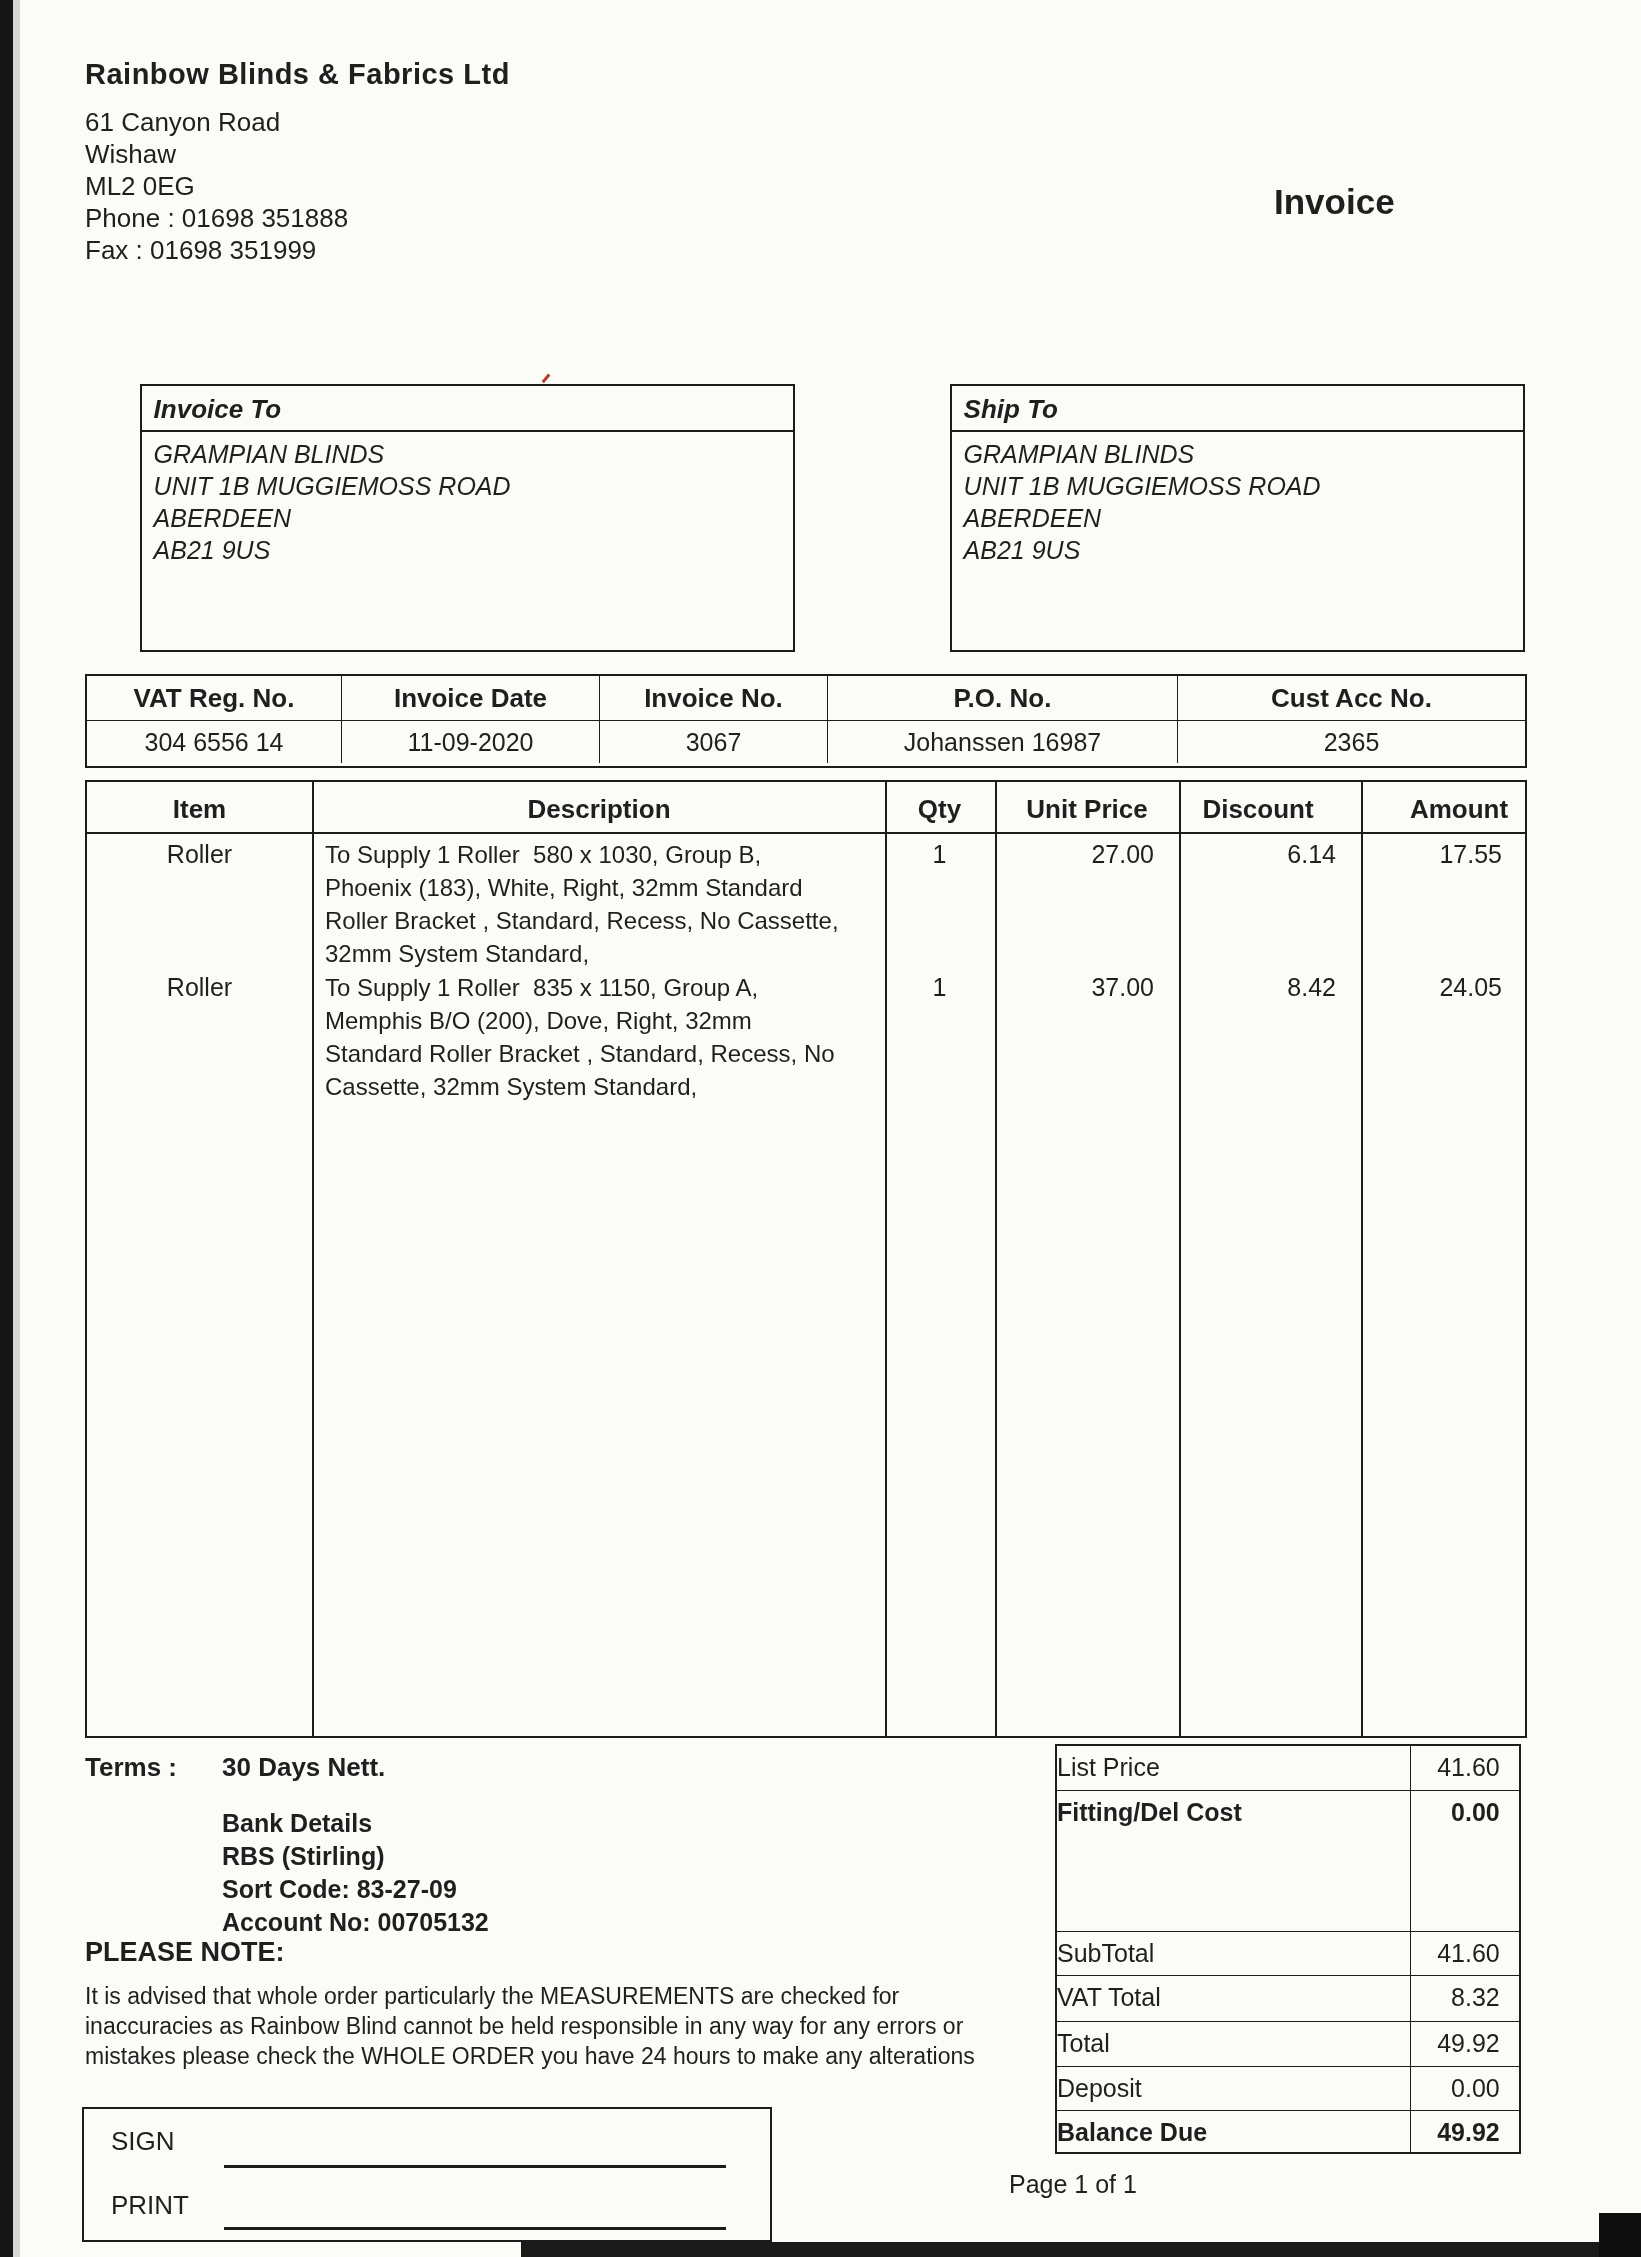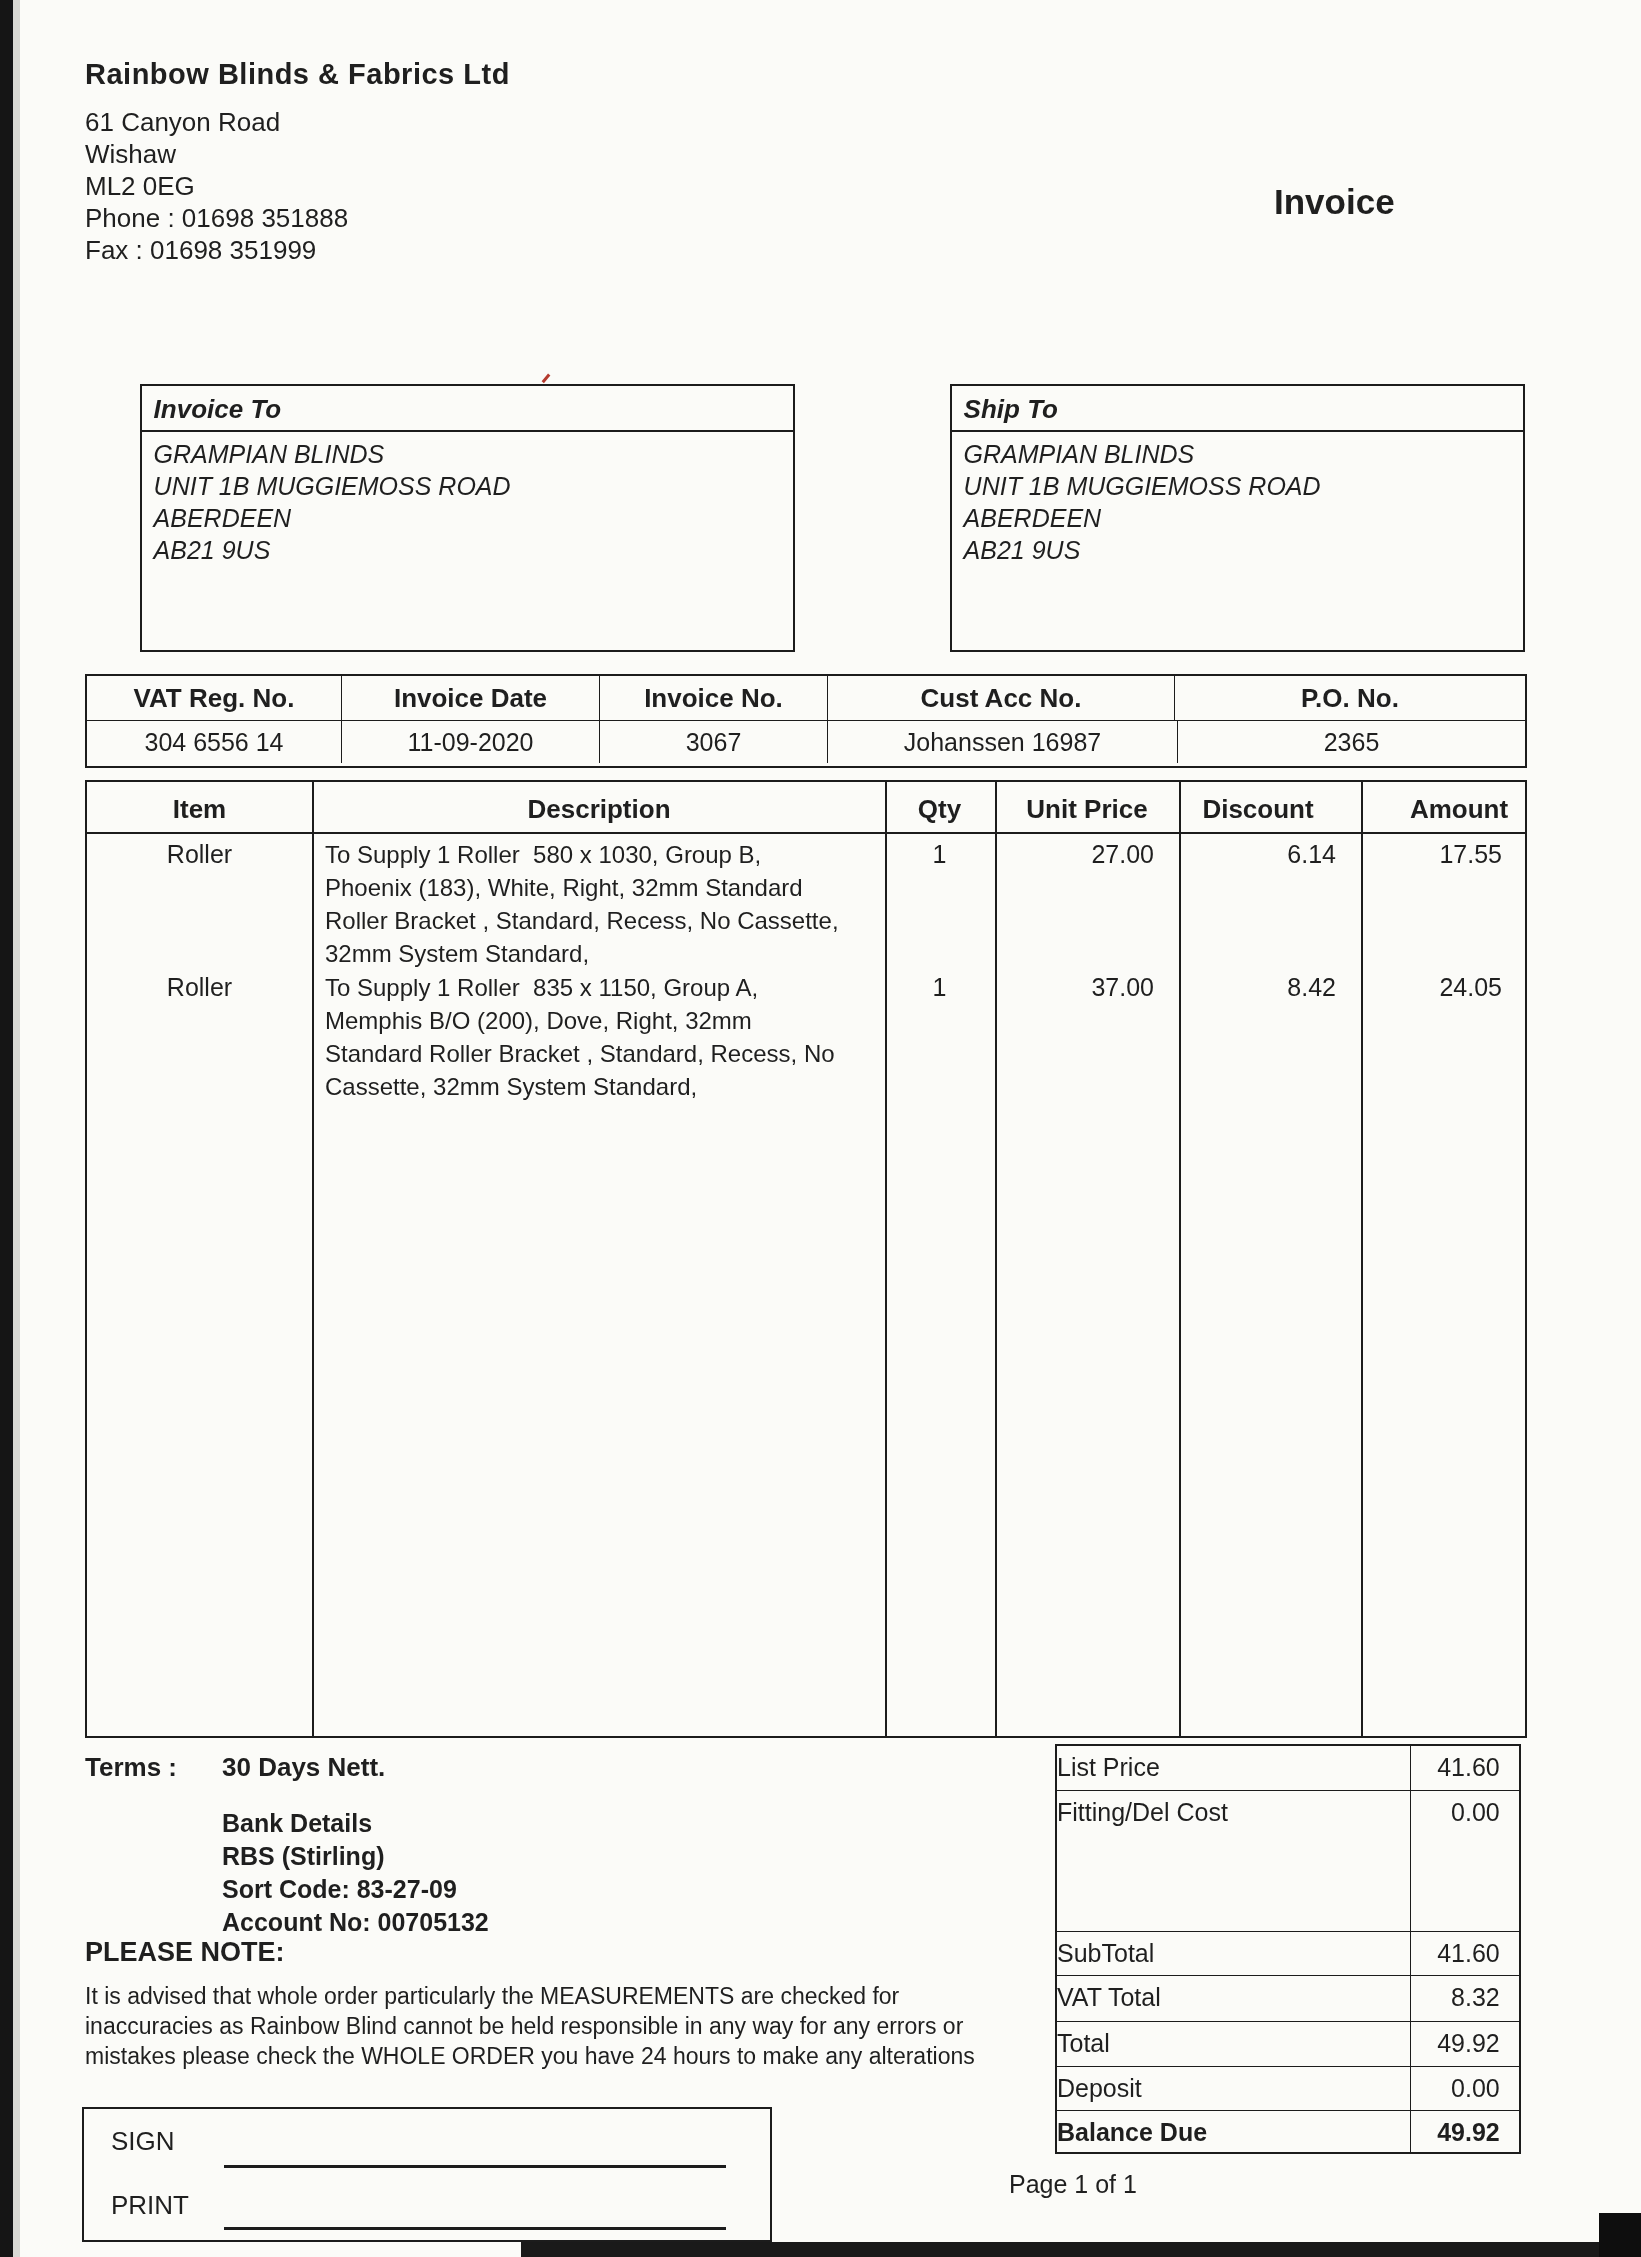--- a/index.html
+++ b/index.html
@@ -118,22 +118,22 @@
 UNIT 1B MUGGIEMOSS ROAD
 ABERDEEN
 AB21 9US</div>
   </div>
 
   <div class="abs meta-table">
     <div class="meta-row head">
       <div class="meta-cell mc0">VAT Reg. No.</div>
       <div class="meta-cell mc1">Invoice Date</div>
       <div class="meta-cell mc2">Invoice No.</div>
+      <div class="meta-cell mc3">P.O. No.</div>
       <div class="meta-cell mc4">Cust Acc No.</div>
-      <div class="meta-cell mc3">P.O. No.</div>
     </div>
     <div class="meta-row vals">
       <div class="meta-cell mc0">304 6556 14</div>
       <div class="meta-cell mc1">11-09-2020</div>
       <div class="meta-cell mc2">3067</div>
       <div class="meta-cell mc3">Johanssen 16987</div>
       <div class="meta-cell mc4">2365</div>
     </div>
   </div>
 
@@ -183,21 +183,21 @@
   <div class="abs note-head">PLEASE NOTE:</div>
   <div class="abs note-body prewrap">It is advised that whole order particularly the MEASUREMENTS are checked for
 inaccuracies as Rainbow Blind cannot be held responsible in any way for any errors or
 mistakes please check the WHOLE ORDER you have 24 hours to make any alterations</div>
 
   <div class="abs totals-box">
     <div class="tot-row" style="height:44px;">
       <div class="tot-label">List Price</div>
       <div class="tot-value">41.60</div>
     </div>
-    <div class="tot-row" style="height:141px;">
+    <div class="tot-row" style="height:141px;font-weight:bold;">
       <div class="tot-label">Fitting/Del Cost</div>
       <div class="tot-value">0.00</div>
     </div>
     <div class="tot-row" style="height:44px;">
       <div class="tot-label">SubTotal</div>
       <div class="tot-value">41.60</div>
     </div>
     <div class="tot-row" style="height:46px;">
       <div class="tot-label">VAT Total</div>
       <div class="tot-value">8.32</div>

